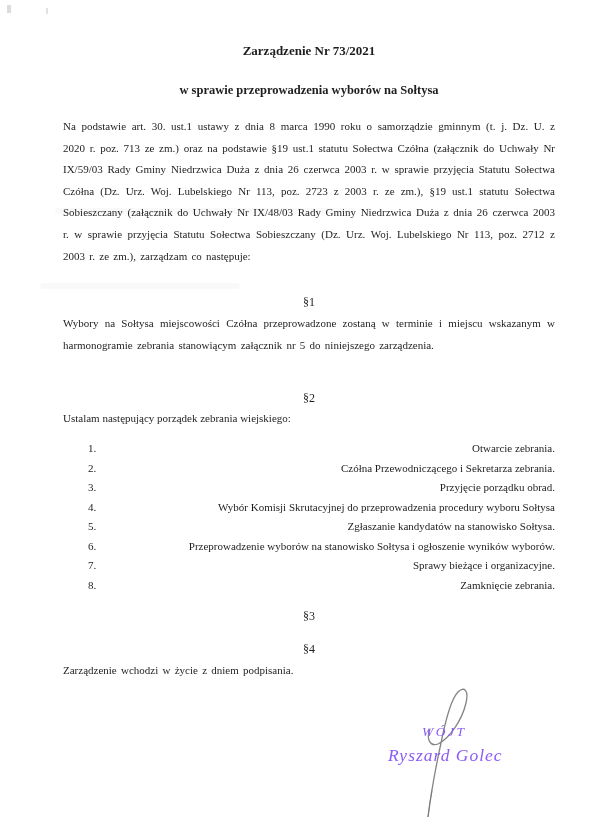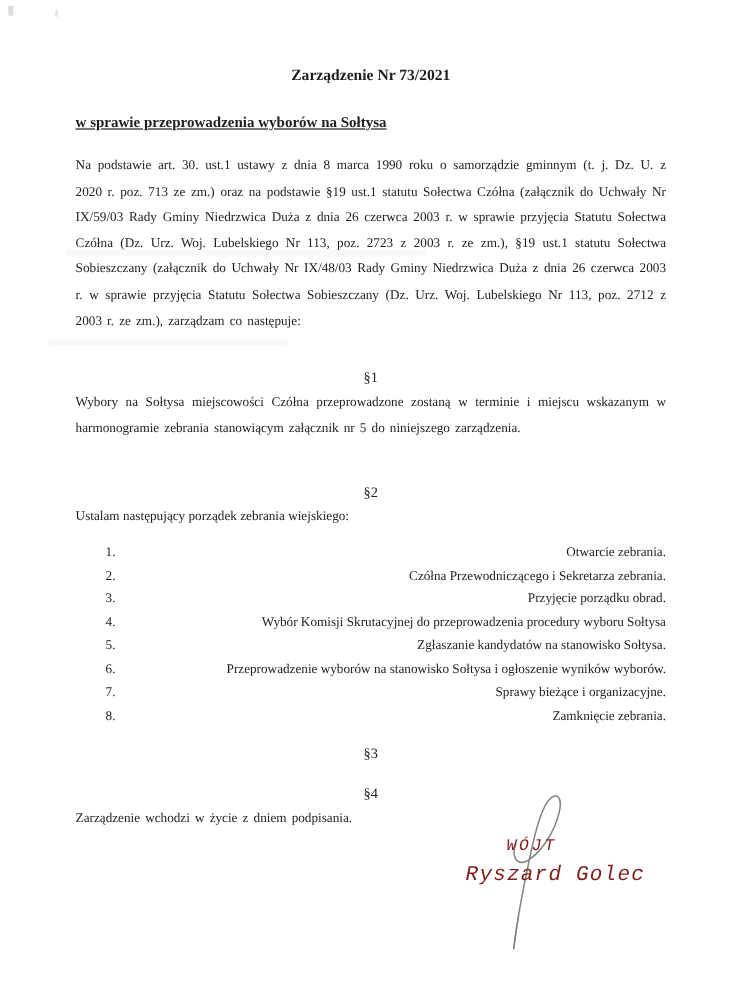--- a/index.html
+++ b/index.html
@@ -10,25 +10,25 @@
     overflow: hidden;
     font-family: "Liberation Serif", serif;
     color: #1e1e1e;
   }
   .scan-page {
     position: absolute; inset: 0;
     background: #ffffff;
   }
   .content {
     position: absolute;
-    left: 63px; top: 52px;
+    left: 63px; top: 40px;
     width: 492px;
   }
   .title-block { text-align: center; font-weight: bold; font-size: 13px; line-height: 22px; }
-  .subject-block { text-align: left; font-weight: bold; font-size: 12.5px; line-height: 21px; margin-top: 18px; text-decoration: underline; }
+  .subject-block { text-align: center; font-weight: bold; font-size: 12.5px; line-height: 21px; margin-top: 18px; }
   .preamble {
     margin-top: 15px;
     font-size: 11px;
     line-height: 21.6px;
     text-align: justify;
     word-spacing: 1.5px;
   }
   .section-heading {
     text-align: center;
     font-size: 12px;
@@ -53,24 +53,24 @@
   ol.agenda {
     margin: 2px 0 0 0;
     padding-left: 36px;
     font-size: 11px;
     line-height: 19.5px;
     text-align: right;
   }
   ol.agenda li { padding-left: 6px; }
   .signature-block {
     position: absolute;
-    left: 360px; top: 655px;
+    left: 360px; top: 681px;
     width: 200px; height: 136px;
-    color: #7f1d1d;
-    font-family: Liberation Mono, monospace;
+    color: #8b5cf6;
+    font-family: Liberation Serif, serif;
   }
   .sig-role {
     position: absolute; left: 62px; top: 43px;
     font-size: 13.5px; letter-spacing: 2.5px;
     font-style: italic;
   }
   .sig-name {
     position: absolute; left: 28px; top: 64px;
     font-size: 17.5px; letter-spacing: 1px;
     font-style: italic;

